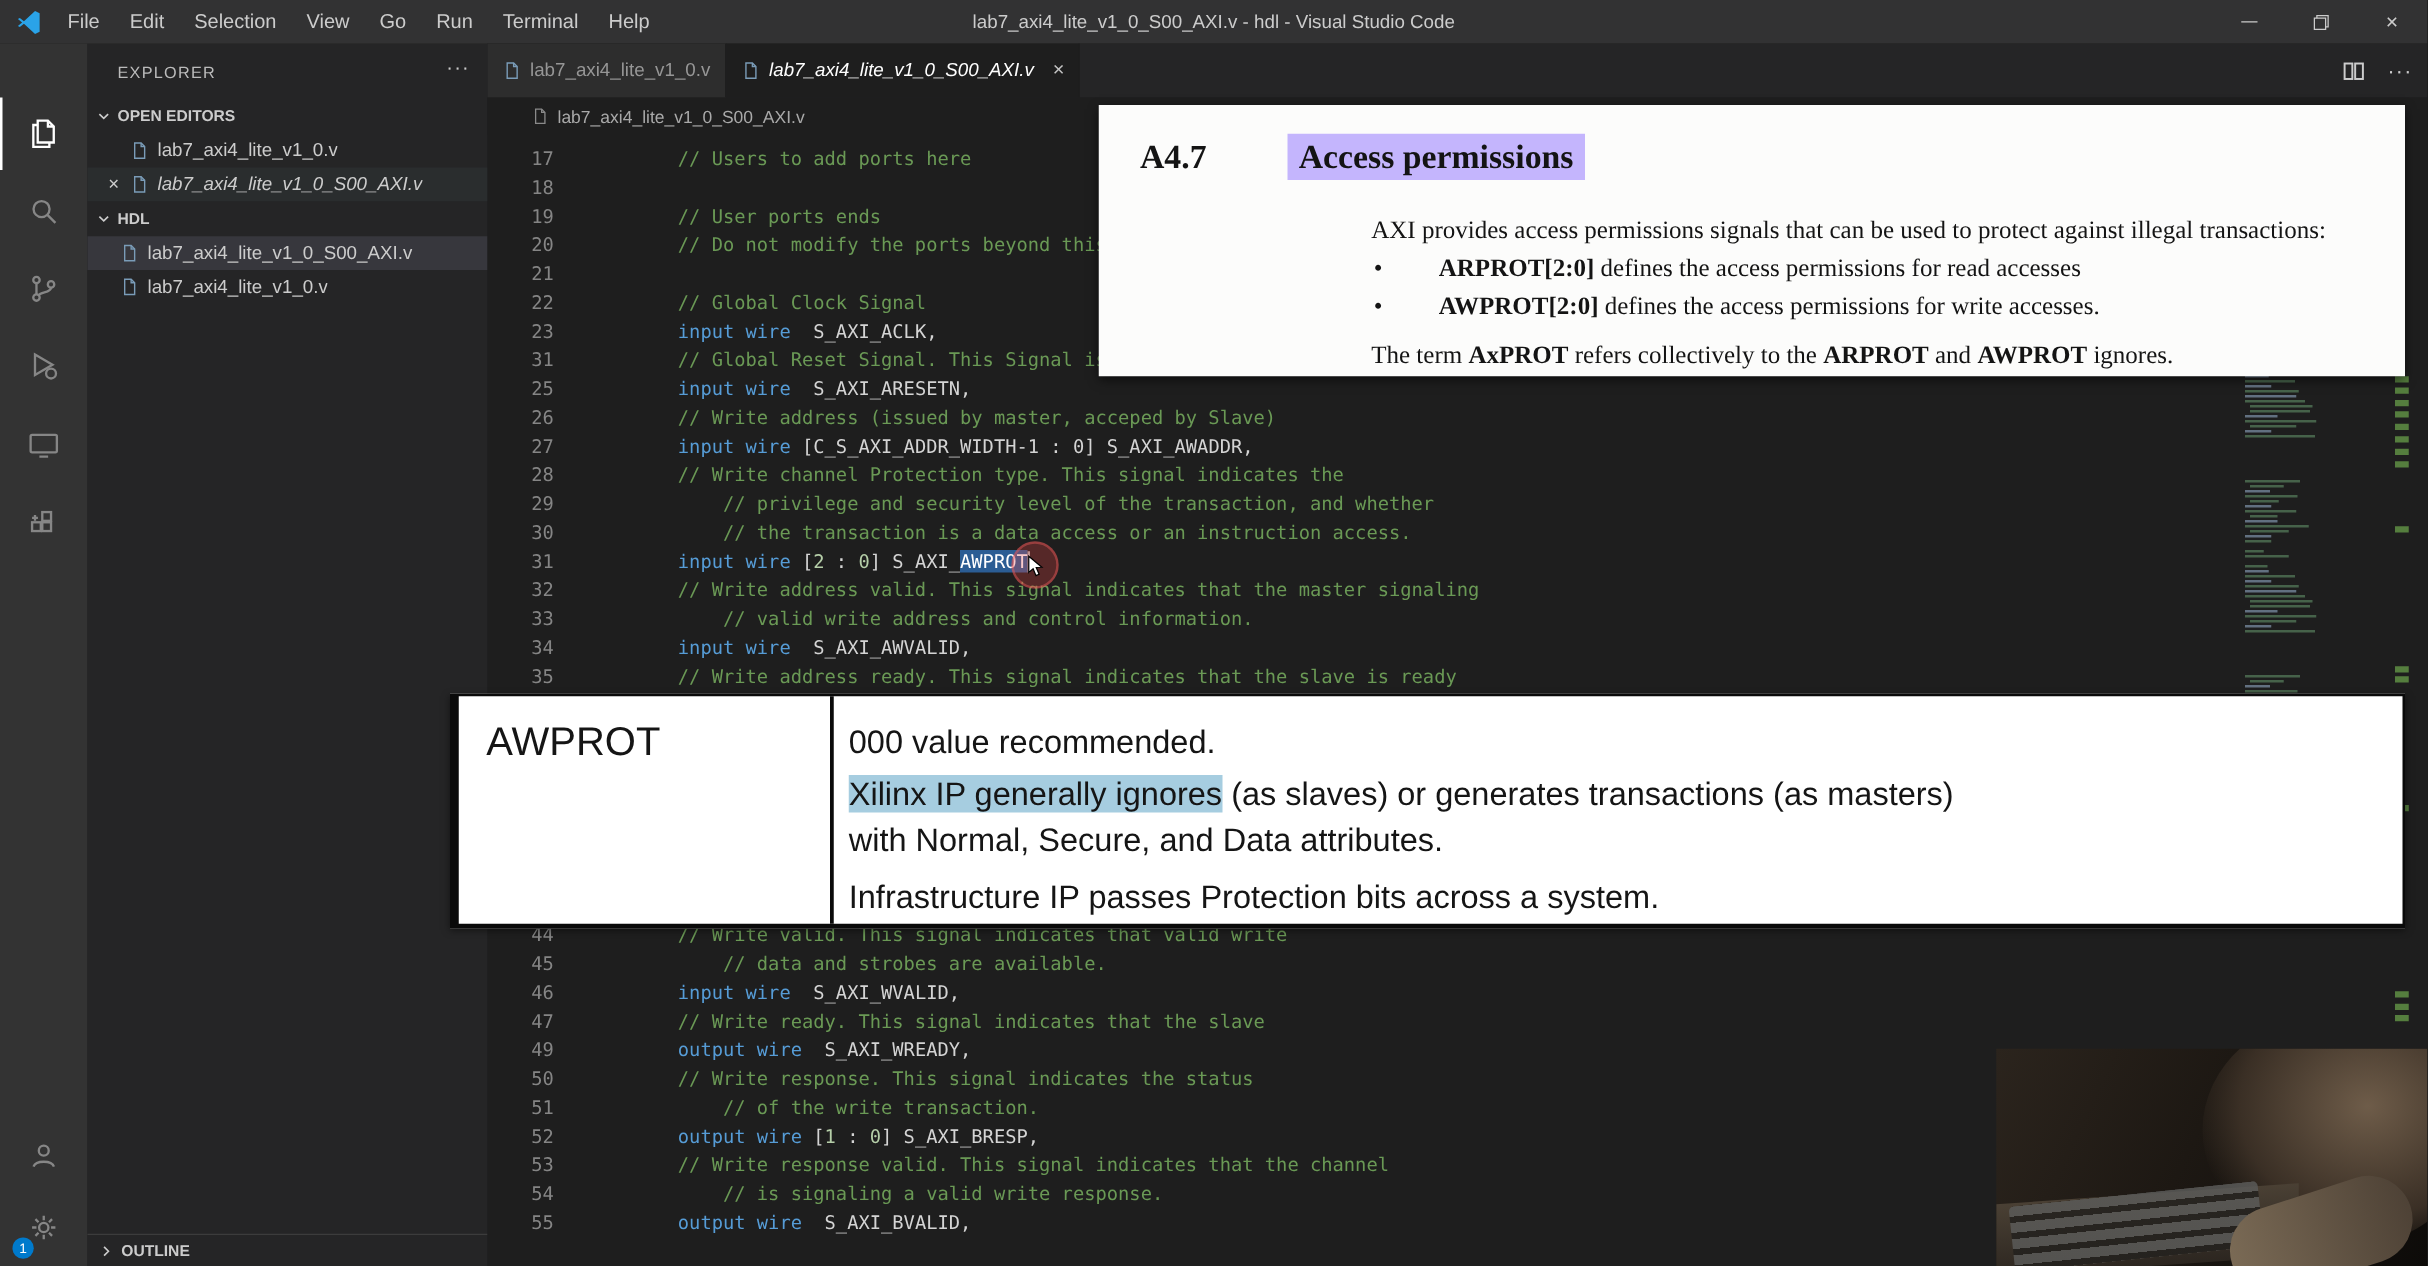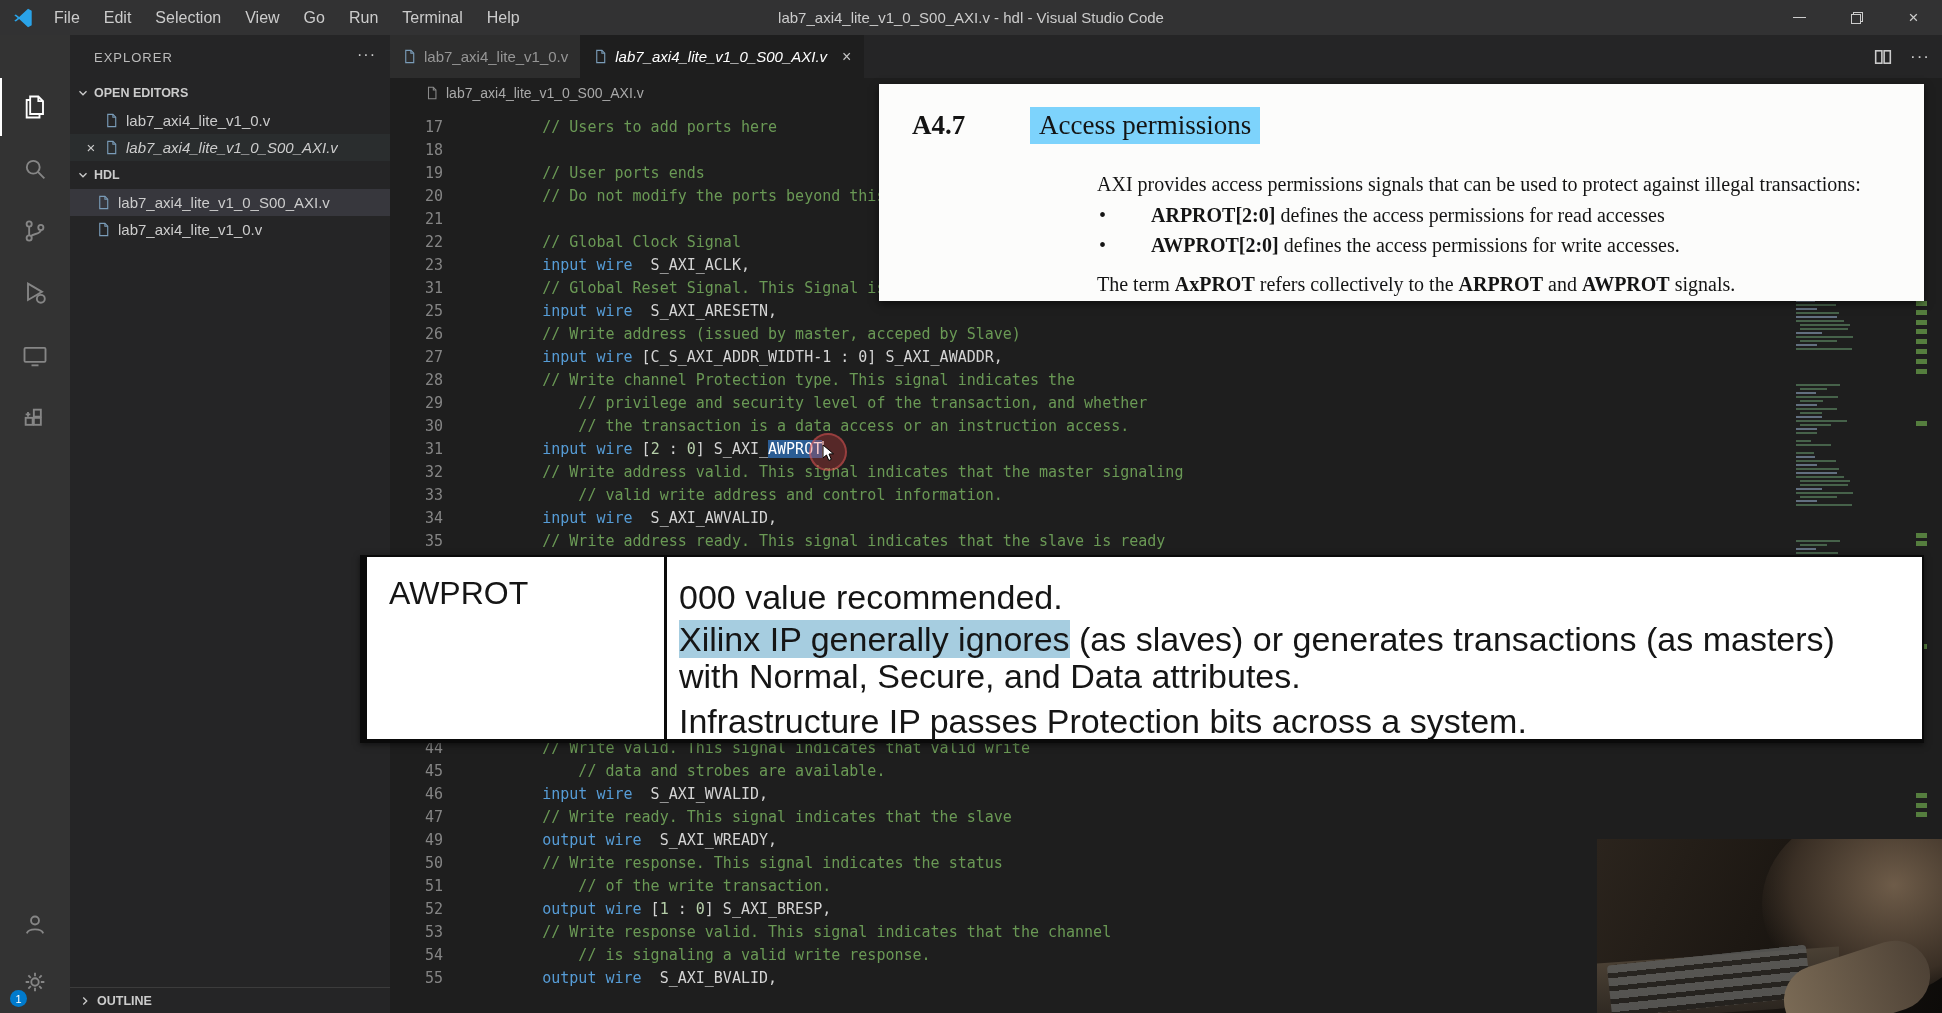--- a/index.html
+++ b/index.html
@@ -91,35 +91,35 @@
   .minimap { position:absolute; right:57px; top:85px; width:95px; }
   .mm-row { height:2px; margin-bottom:2px; opacity:0.85; }
   .ruler-mark { position:absolute; left:1916px; width:11px; height:5px; background:#557e3e; }
 
   
   .doc-overlay { position:absolute; left:879px; top:84px; width:1045px; height:217px;
                  background:#fcfcfb; color:#141414; z-index:40;
                  font-family:"Liberation Serif", serif;
                  box-shadow:0 3px 8px rgba(0,0,0,0.55); }
   .doc-section { position:absolute; top:26px; left:33px; font-size:27px; font-weight:bold; }
-  .doc-heading { position:absolute; top:23px; left:151px; font-size:27px; font-weight:normal;
-                 background:#7dd3fc; padding:3px 9px; }
+  .doc-heading { position:absolute; top:23px; left:151px; font-size:27px; font-weight:bold;
+                 background:#c4b5fd; padding:3px 9px; }
   .doc-intro { position:absolute; top:89px; left:218px; font-size:20px; white-space:nowrap; }
   .doc-bullet { position:absolute; left:220px; font-size:20px; white-space:nowrap; }
   .doc-bullet .bdot { display:inline-block; width:52px; }
   .doc-footer { position:absolute; top:189px; left:218px; font-size:20px; white-space:nowrap; }
 
   
   .table-overlay { position:absolute; left:360px; top:555px; width:1564px; height:188px;
                    background:#ffffff; color:#151515; z-index:40;
                    border-style:solid; border-color:#0a0a0a; border-width:2px 2px 4px 7px;
                    box-shadow:0 2px 6px rgba(0,0,0,0.5); }
   .t-divider { position:absolute; left:297px; top:0; bottom:0; width:3px; background:#0a0a0a; }
   .t-signal { position:absolute; left:22px; top:18px; font-size:32px; }
-  .t-line { position:absolute; left:312px; font-size:34px; white-space:nowrap; }
+  .t-line { position:absolute; left:312px; font-size:26px; white-space:nowrap; }
   .t-l1 { top:21px; } .t-l2 { top:63px; } .t-l3 { top:100px; } .t-l4 { top:145px; }
   .t-hl { background:#a6cde0; }
 
   
   .webcam { position:absolute; left:1597px; top:839px; width:345px; height:174px; z-index:45;
             background:linear-gradient(115deg,#2b241d 0%,#1d1813 45%,#0d0b09 100%); overflow:hidden; }
   .wc-desk { position:absolute; left:0; bottom:0; width:70%; height:58px;
              background:linear-gradient(180deg,#4a4034,#2c2620); transform:skewY(-4deg); }
   .wc-keyboard { position:absolute; left:12px; bottom:6px; width:200px; height:52px;
                  background:repeating-linear-gradient(180deg,#5a5a58 0 8px,#23211e 8px 13px);
@@ -532,21 +532,21 @@
     </div>
 
   <section class="doc-overlay">
     <div class="doc-section">A4.7</div>
     <div class="doc-heading">Access permissions</div>
     <div class="doc-intro">AXI provides access permissions signals that can be used to protect against illegal transactions:</div>
     <div id="doc-bullets">
         <div class="doc-bullet" style="top: 120px;"><span class="bdot">•</span><b>ARPROT[2:0]</b><span> defines the access permissions for read accesses</span></div>
         <div class="doc-bullet" style="top: 150px;"><span class="bdot">•</span><b>AWPROT[2:0]</b><span> defines the access permissions for write accesses.</span></div>
       </div>
-    <div class="doc-footer" id="doc-footer"><span>The term </span><b>AxPROT</b><span> refers collectively to the </span><b>ARPROT</b><span> and </span><b>AWPROT</b><span> signals.</span></div>
+    <div class="doc-footer" id="doc-footer"><span>The term </span><b>AxPROT</b><span> refers collectively to the </span><b>ARPROT</b><span> and </span><b>AWPROT</b><span> ignores.</span></div>
   </section>
 
   <section class="table-overlay">
     <div class="t-divider"></div>
     <div class="t-signal">AWPROT</div>
     <div class="t-line t-l1">000 value recommended.</div>
     <div class="t-line t-l2">
       <span class="t-hl">Xilinx IP generally ignores</span><span> (as slaves) or generates transactions (as masters)</span>
     </div>
     <div class="t-line t-l4">Infrastructure IP passes Protection bits across a system.</div>

